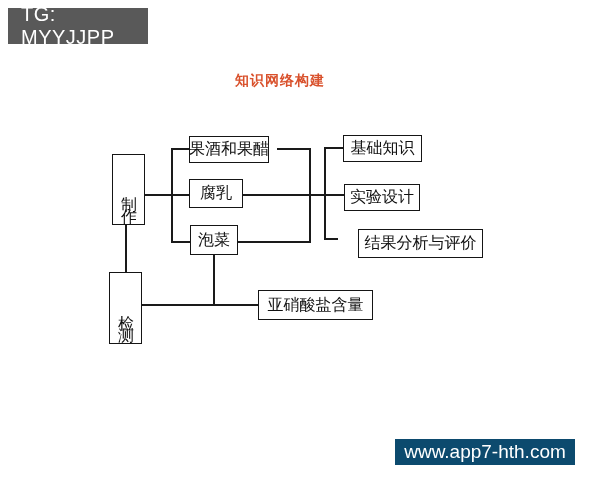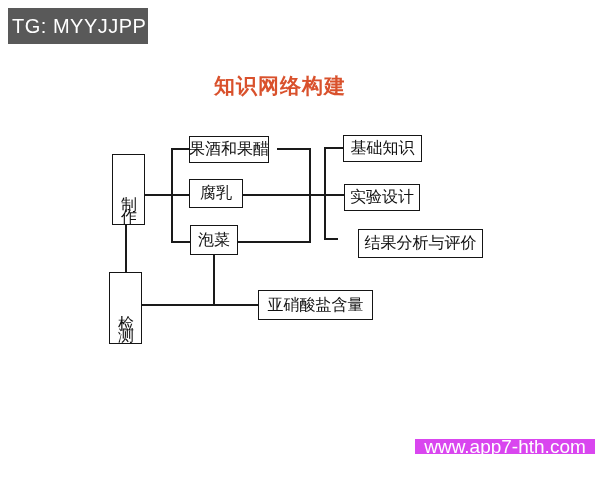--- a/index.html
+++ b/index.html
@@ -18,36 +18,36 @@
     position: absolute;
     display: flex; align-items: center; justify-content: center;
     color: #ffffff;
     font-family: "Liberation Sans", "DejaVu Sans", sans-serif;
   }
   .badge-tg {
     left: 8px; top: 8px; width: 140px; height: 36px;
     background: #595959;
     font-size: 20px;
     justify-content: flex-start;
-    padding-left: 4px;
+    padding-left: 13px;
     box-sizing: border-box;
     letter-spacing: 0.5px;
   }
   .badge-url {
-    left: 415px; top: 439px; width: 180px; height: 15px;
-    background: #d946ef;
+    left: 395px; top: 439px; width: 180px; height: 26px;
+    background: #0c4a6e;
     font-size: 19px;
   }
   .page-title {
     position: absolute;
     left: 0; top: 72px; width: 560px;
     text-align: center;
     font-family: Liberation Sans, sans-serif;
     font-weight: bold;
-    font-size: 21px;
+    font-size: 14px;
     letter-spacing: 1px;
   }
   .node {
     position: absolute;
     box-sizing: border-box;
     border: 1.5px solid #151515;
     background: #ffffff;
     color: #111111;
     display: flex; align-items: center; justify-content: center;
     font-family: "Liberation Serif", "DejaVu Serif", serif;

